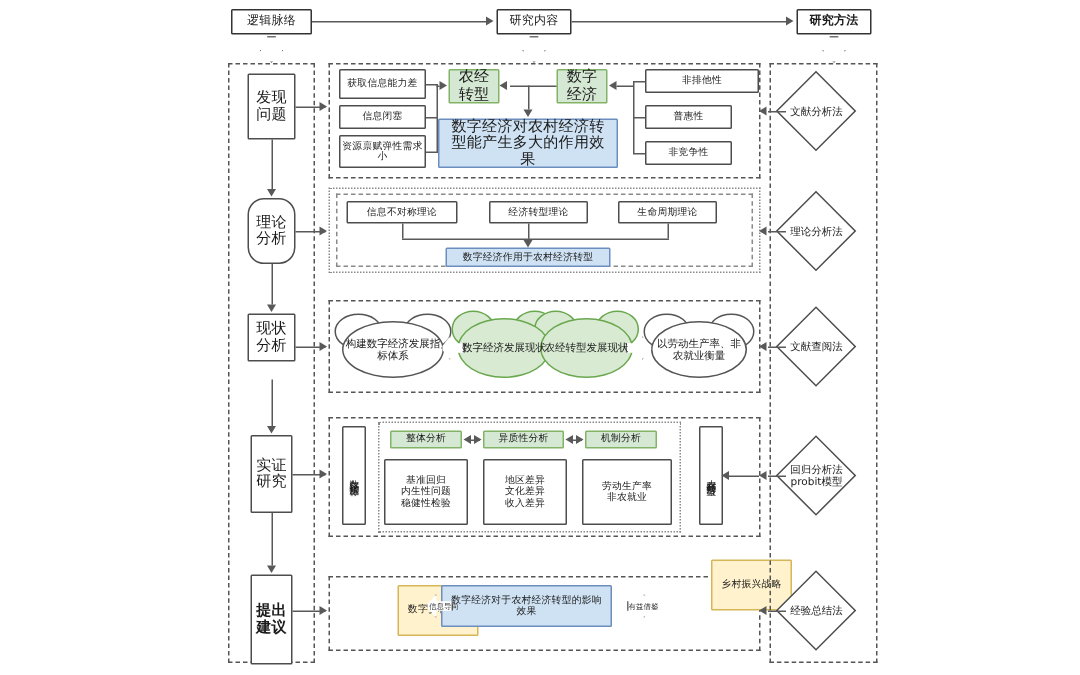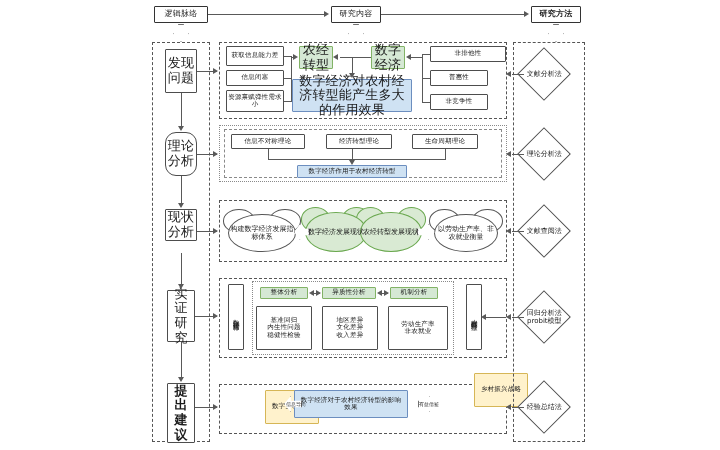--- a/index.html
+++ b/index.html
@@ -16,21 +16,21 @@
   
   .bx{
     position:absolute;
     box-sizing:border-box;
     display:flex;align-items:center;justify-content:center;
     text-align:center;
     line-height:1.12;
     background:#ffffff;
     border:1px solid #4d4d4d;
     border-radius:1px;
-    font-size:13px;
+    font-size:10px;
     letter-spacing:.2px;
     padding:1px;
   }
   .bx.hdr{border:1px solid #333;font-size:8px;}
   .bx.green{background:#d5e8d4;border:1px solid #82b366;}
   .bx.blue{background:#cfe2f3;border:1px solid #6c8ebf;}
   .bx.yellow{background:#fff2cc;border:1px solid #d6b656;margin-left:37px;}
   .bx.vert{
     writing-mode:vertical-rl;
     text-orientation:upright;

